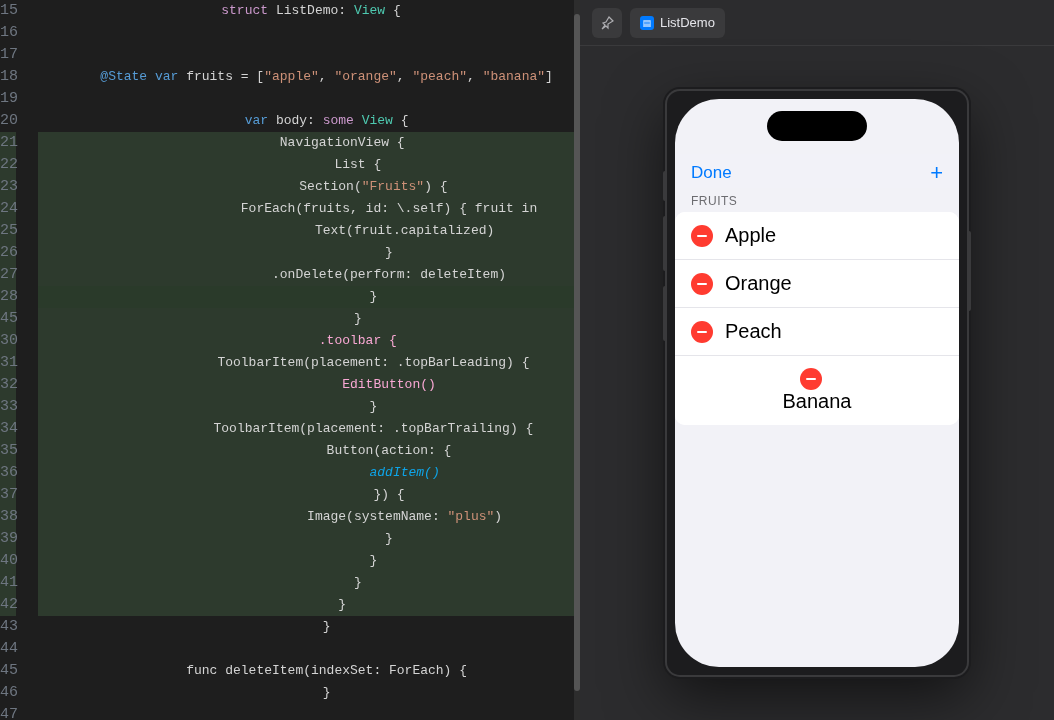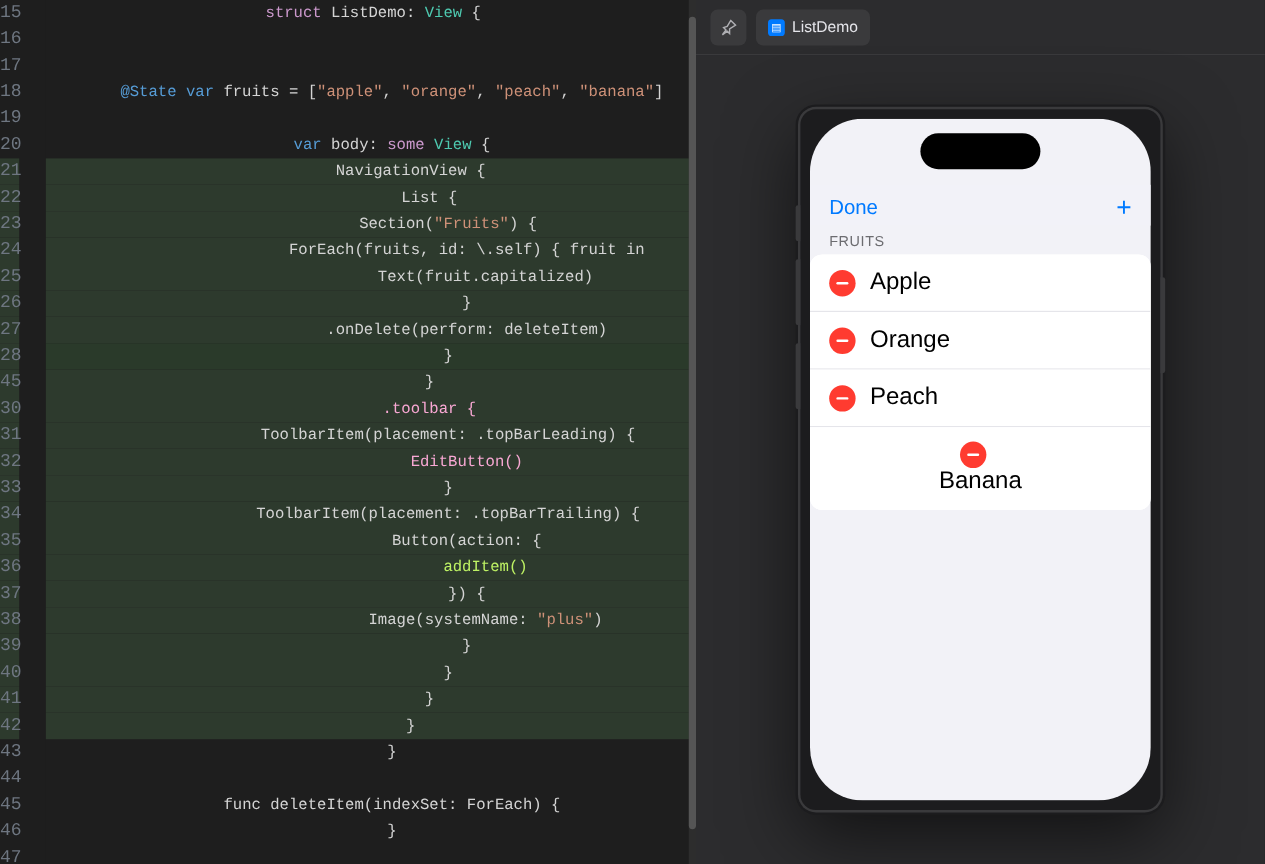--- a/index.html
+++ b/index.html
@@ -380,21 +380,21 @@
         <div class="code-line highlighted"><span style="color: rgb(212, 212, 212);">                    }</span></div>
         <div class="code-line highlighted"><span style="color: rgb(212, 212, 212);">                    .onDelete(perform: deleteItem)</span></div>
         <div class="code-line highlighted current"><span style="color: rgb(212, 212, 212);">                }</span></div>
         <div class="code-line highlighted"><span style="color: rgb(212, 212, 212);">            }</span></div>
         <div class="code-line highlighted"><span style="color: #f9a8d4;">            .toolbar {</span></div>
         <div class="code-line highlighted"><span style="color: rgb(212, 212, 212); font-family: Liberation Mono, monospace;">                ToolbarItem(placement: .topBarLeading) {</span></div>
         <div class="code-line highlighted"><span style="color: #f9a8d4;">                    EditButton()</span></div>
         <div class="code-line highlighted"><span style="color: rgb(212, 212, 212);">                }</span></div>
         <div class="code-line highlighted"><span style="color: rgb(212, 212, 212);">                ToolbarItem(placement: .topBarTrailing) {</span></div>
         <div class="code-line highlighted"><span style="color: rgb(212, 212, 212);">                    Button(action: {</span></div>
-        <div class="code-line highlighted"><span style="color: #bef264;">                        addItem()</span></div>
+        <div class="code-line highlighted"><span style="color: #0ea5e9; font-style: italic;">                        addItem()</span></div>
         <div class="code-line highlighted"><span style="color: rgb(212, 212, 212);">                    }) {</span></div>
         <div class="code-line highlighted"><span style="color: rgb(212, 212, 212);">                        Image(systemName: </span><span style="color: rgb(206, 145, 120);">"plus"</span><span style="color: rgb(212, 212, 212);">)</span></div>
         <div class="code-line highlighted"><span style="color: rgb(212, 212, 212);">                    }</span></div>
         <div class="code-line highlighted"><span style="color: rgb(212, 212, 212);">                }</span></div>
         <div class="code-line highlighted"><span style="color: rgb(212, 212, 212);">            }</span></div>
         <div class="code-line highlighted"><span style="color: rgb(212, 212, 212);">        }</span></div>
         <div class="code-line"><span style="color: rgb(212, 212, 212);">    }</span></div>
         <div class="code-line"> </div>
         <div class="code-line"><span style="color: rgb(212, 212, 212);">    func deleteItem(indexSet: ForEach) {</span></div>
         <div class="code-line"><span style="color: rgb(212, 212, 212);">    }</span></div>

